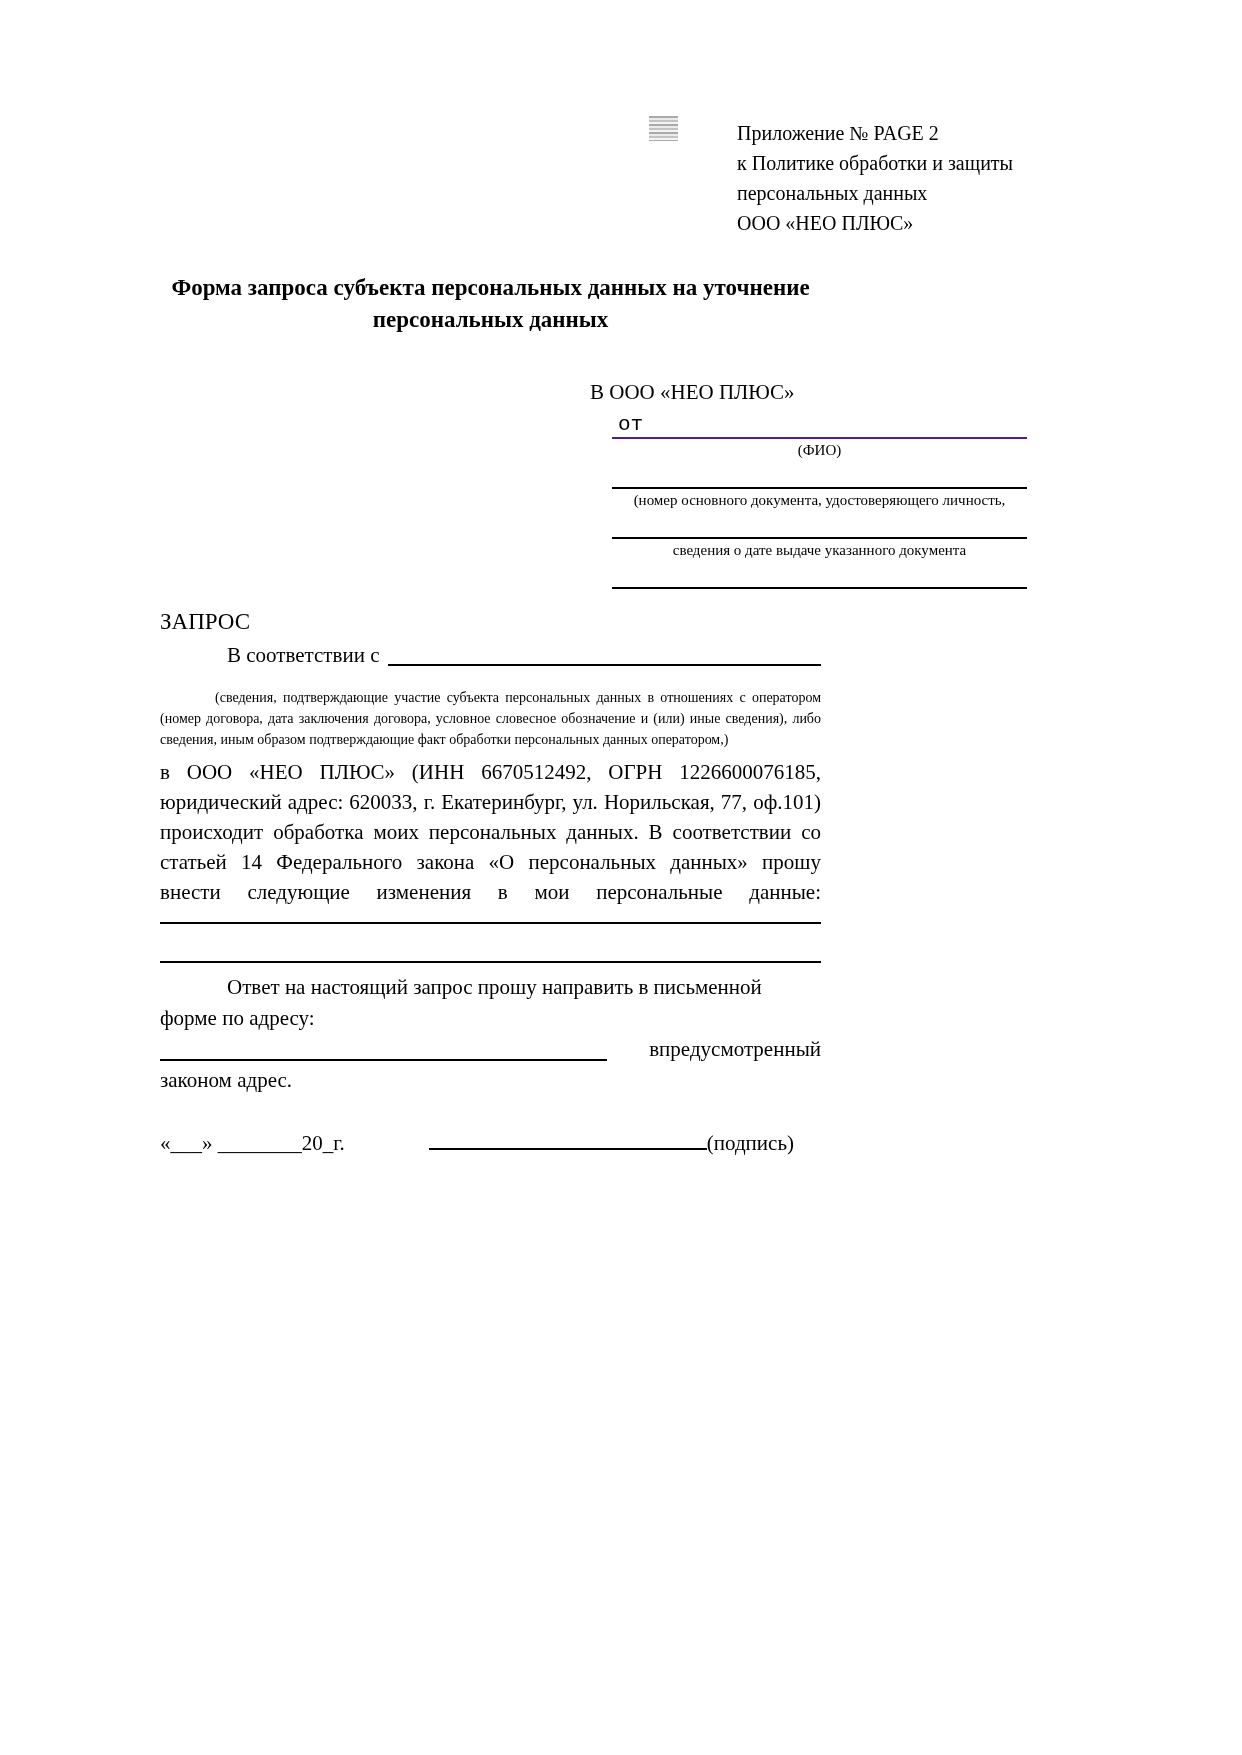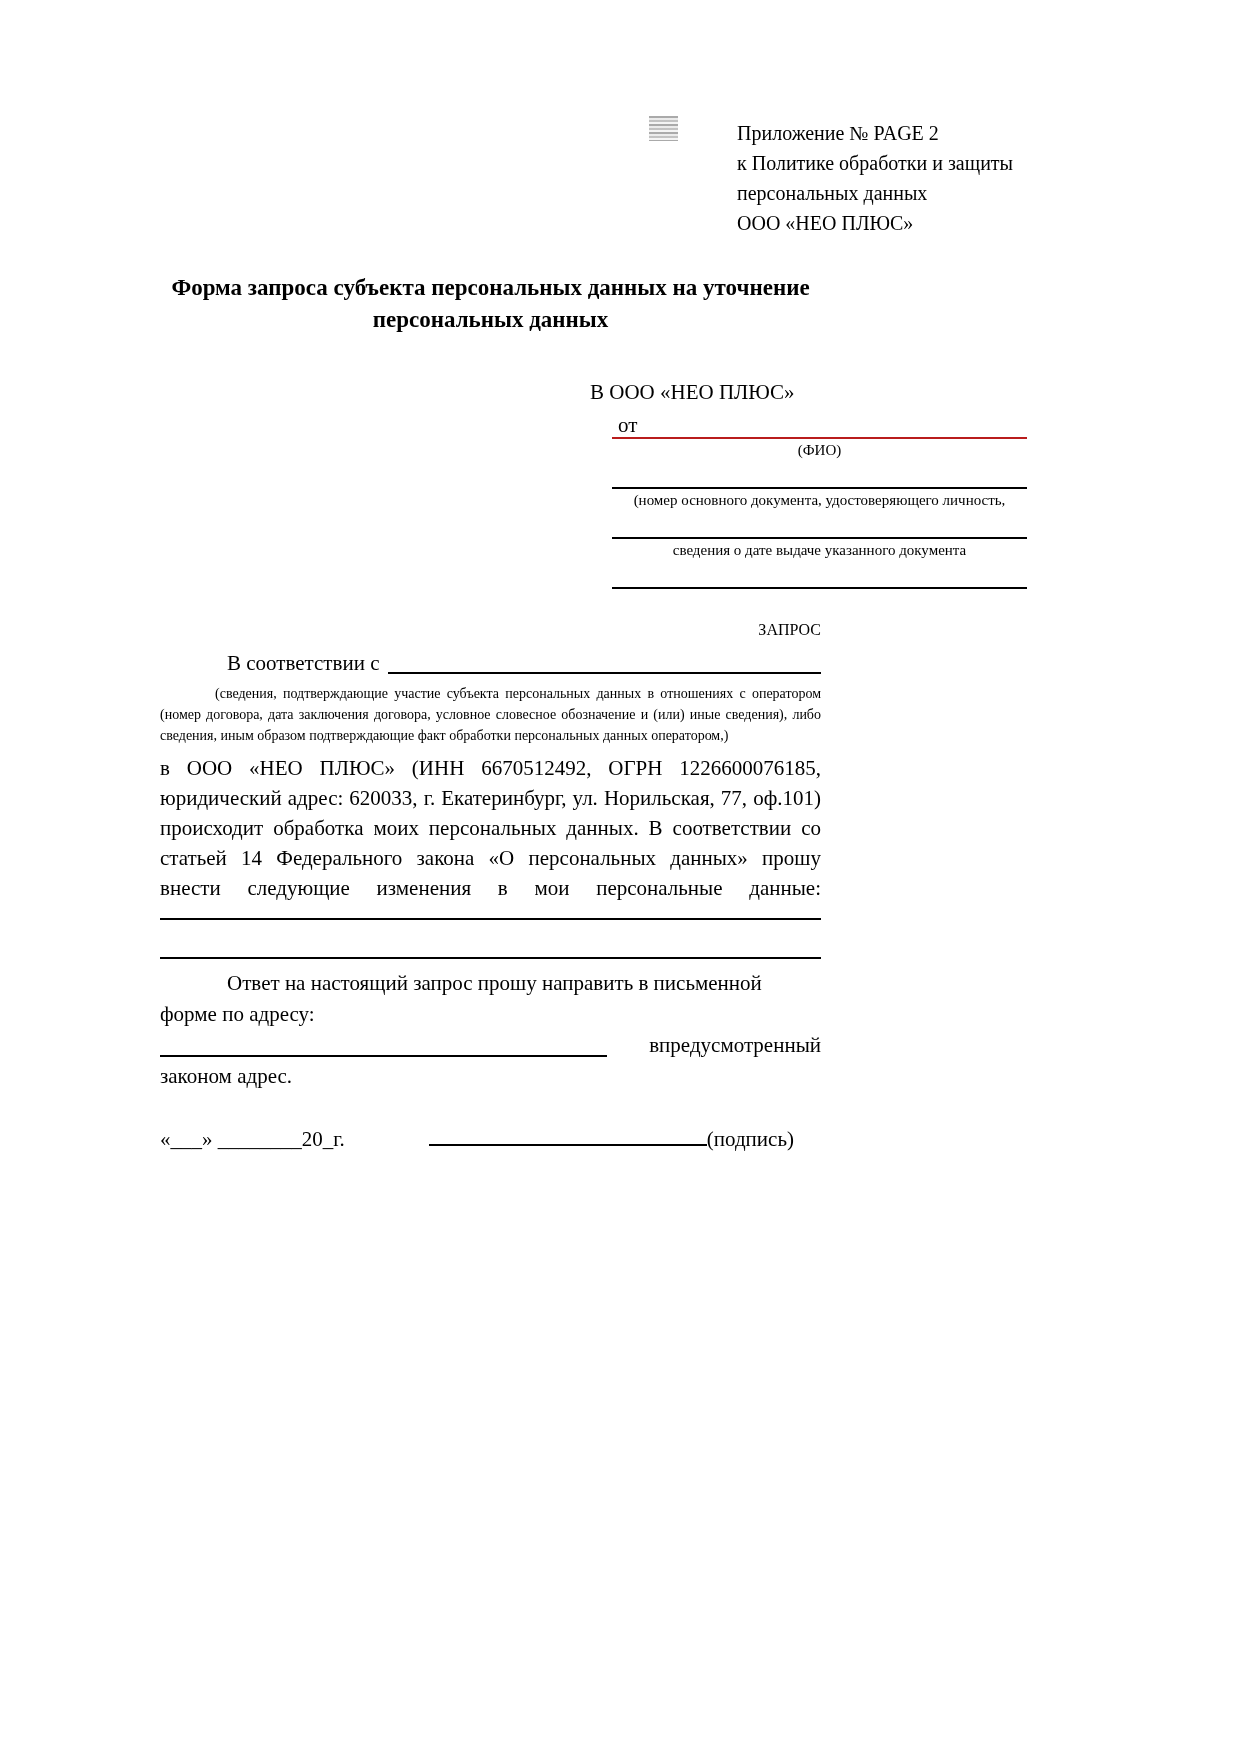--- a/index.html
+++ b/index.html
@@ -46,60 +46,61 @@
   .addressee {
     margin-top: 38px;
     margin-left: 430px;
     width: 437px;
     font-size: 21px;
   }
   .addressee .org { line-height: 37px; }
   .from-row {
     margin-left: 22px;
     height: 28px;
-    border-bottom: 2px solid #b91c1c;
+    border-bottom: 2px solid #4c1d95;
     padding-left: 6px;
     line-height: 28px;
+    font-family: Liberation Mono, monospace;
   }
   .caption {
     margin-left: 22px;
     font-size: 15px;
     line-height: 22px;
     text-align: center;
   }
   .write-line {
     margin-left: 22px;
     height: 28px;
     border-bottom: 2px solid #000;
   }
 
   .request-heading {
-    margin-top: 28px;
-    font-size: 16px;
-    text-align: right;
+    margin-top: 20px;
+    font-size: 23px;
+    text-align: left;
     line-height: 26px;
   }
 
   .intro-row {
     display: flex;
     margin-top: 6px;
     font-size: 21px;
     line-height: 29px;
   }
   .intro-row .lead { margin-left: 67px; white-space: nowrap; }
   .intro-fill {
     flex: 1;
     border-bottom: 2px solid #000;
     align-self: flex-end;
     margin-bottom: 4px;
     margin-left: 8px;
   }
 
   .fine-print {
-    margin-top: 5px;
+    margin-top: 17px;
     font-size: 14px;
     line-height: 21px;
     text-align: justify;
     text-indent: 55px;
   }
 
   .body-text {
     margin-top: 7px;
     font-size: 21px;
     line-height: 30px;

